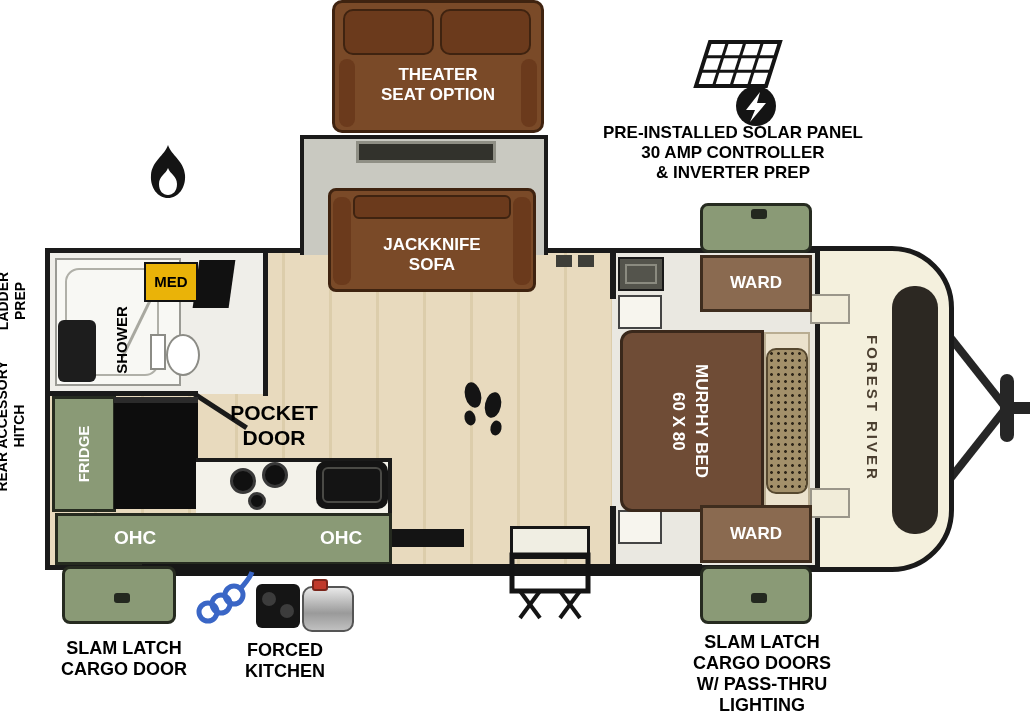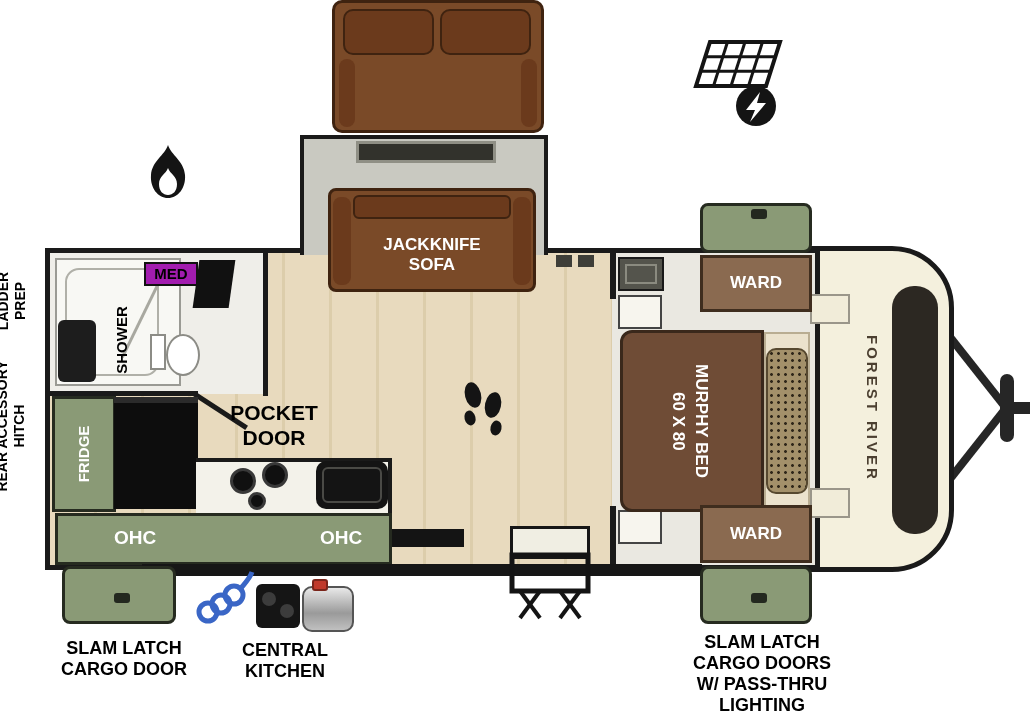--- a/index.html
+++ b/index.html
@@ -20,36 +20,41 @@
 
 <div class="plan">
 
   <div class="abs sofa" style="left:332px;top:0;width:212px;height:133px;border-radius:10px;">
     <div class="abs" style="left:8px;top:6px;width:188px;height:46px;display:flex;gap:6px;">
       <div style="flex:1;background:var(--sofa-brown-dark,#6b3a1c);border:2px solid #3f2310;border-radius:10px;"></div>
       <div style="flex:1;background:var(--sofa-brown-dark,#6b3a1c);border:2px solid #3f2310;border-radius:10px;"></div>
     </div>
     <div class="abs" style="left:4px;top:56px;width:16px;height:68px;background:var(--sofa-brown-dark,#6b3a1c);border-radius:8px;"></div>
     <div class="abs" style="right:4px;top:56px;width:16px;height:68px;background:var(--sofa-brown-dark,#6b3a1c);border-radius:8px;"></div>
+    <div class="abs lbl wlbl" style="left:0;top:56px;width:100%;height:52px;font-size:17px;">THEATER
+SEAT OPTION</div>
   </div>
 
   <div class="abs" style="left:680px;top:36px;width:112px;height:94px;">
     <svg viewBox="0 0 112 94" width="112" height="94">
       <polygon points="30,6 100,6 86,50 16,50" fill="#fff" stroke="#141414" stroke-width="4"></polygon>
       <g stroke="#141414" stroke-width="3">
         <line x1="47.5" y1="6" x2="33.5" y2="50"></line>
           <line x1="65" y1="6" x2="51" y2="50"></line>
           <line x1="82.5" y1="6" x2="68.5" y2="50"></line>
         <line x1="25.3" y1="20.7" x2="95.3" y2="20.7"></line>
           <line x1="20.7" y1="35.3" x2="90.7" y2="35.3"></line>
       </g>
       <circle cx="76" cy="70" r="20" fill="#141414"></circle>
       <polygon points="80,56 66,74 75,74 70,86 86,67 77,67" fill="#fff"></polygon>
     </svg>
   </div>
+  <div class="abs lbl" style="left:598px;top:122px;width:270px;height:62px;font-size:17px;">PRE-INSTALLED SOLAR PANEL
+30 AMP CONTROLLER
+&amp; INVERTER PREP</div>
 
   <div class="abs" style="left:146px;top:144px;width:44px;height:56px;">
     <svg viewBox="0 0 44 56" width="44" height="56">
       <path d="M22 1 C25 11 38 17 39 31 C40 44 32 54 22 54 C12 54 4 44 5 31 C6 17 19 11 22 1 Z" fill="#141414"></path>
       <path d="M22 24 C24 30 31 32 31 40 C31 47 27 51 22 51 C17 51 13 47 13 40 C13 32 20 30 22 24 Z" fill="#fff"></path>
     </svg>
   </div>
 
   <div class="abs lbl rot-ccw" style="left:-18px;top:282px;width:60px;height:38px;font-size:14px;">LADDER
 PREP</div>
@@ -79,21 +84,21 @@
   <div class="abs wall" style="left:263px;top:253px;width:5px;height:143px;"></div>
   <div class="abs wall" style="left:50px;top:391px;width:148px;height:5px;"></div>
   <div class="abs wall" style="left:196px;top:392px;width:62px;height:5px;transform:rotate(33deg);transform-origin:left top;"></div>
   <div class="abs" style="left:55px;top:258px;width:126px;height:128px;background:#f8f8f4;border:2px solid #9a9a94;">
     <div class="abs" style="left:8px;top:8px;width:94px;height:108px;border:2px solid #b0b0a8;border-radius:14px;"></div>
     <div class="abs" style="left:84px;top:10px;width:3px;height:92px;background:#a8a8a0;transform:rotate(26deg);"></div>
   </div>
   <div class="abs" style="left:58px;top:320px;width:38px;height:62px;background:#1d1d1d;border-radius:6px;"></div>
   <div class="abs lbl rot-ccw" style="left:77px;top:329px;width:90px;height:22px;font-size:15px;">SHOWER</div>
   <div class="abs" style="left:196px;top:260px;width:36px;height:48px;background:#111;transform:skewX(-8deg);"></div>
-  <div class="abs lbl" style="left:144px;top:262px;width:54px;height:24px;background:#a21caf;border:2px solid #111;font-size:15px;">MED</div>
+  <div class="abs lbl" style="left:144px;top:262px;width:54px;height:40px;background:#eab308;border:2px solid #111;font-size:15px;">MED</div>
   <div class="abs" style="left:150px;top:334px;width:16px;height:36px;background:#fff;border:2px solid #8c8c86;"></div>
   <div class="abs" style="left:166px;top:334px;width:34px;height:42px;background:#fff;border:2px solid #8c8c86;border-radius:50%;"></div>
   <div class="abs lbl" style="left:224px;top:404px;width:100px;height:44px;font-size:21px;">POCKET
 DOOR</div>
 
   <div class="abs" style="left:52px;top:396px;width:64px;height:116px;background:var(--cargo-green,#8a9a76);border:3px solid #262b20;"></div>
   <div class="abs lbl wlbl rot-ccw" style="left:39px;top:443px;width:90px;height:22px;font-size:15px;">FRIDGE</div>
   <div class="abs" style="left:114px;top:397px;width:84px;height:112px;background:#0d0d0d;border-top:6px solid #2b2b2b;"></div>
 
   <div class="abs" style="left:196px;top:458px;width:196px;height:57px;background:#f3f2ea;border-top:4px solid var(--wall-black,#1a1a1a);border-right:4px solid var(--wall-black,#1a1a1a);"></div>
@@ -184,20 +189,20 @@
   </div>
   <div class="abs green" style="left:62px;top:566px;width:114px;height:58px;">
     <div class="latch" style="left:49px;top:24px;"></div>
   </div>
   <div class="abs green" style="left:700px;top:566px;width:112px;height:58px;">
     <div class="latch" style="left:48px;top:24px;"></div>
   </div>
 
   <div class="abs lbl" style="left:38px;top:634px;width:172px;height:50px;font-size:18px;">SLAM LATCH
 CARGO DOOR</div>
-  <div class="abs lbl" style="left:212px;top:636px;width:146px;height:50px;font-size:18px;">CENTRAL
+  <div class="abs lbl" style="left:212px;top:636px;width:146px;height:50px;font-size:18px;">FORCED
 KITCHEN</div>
   <div class="abs lbl" style="left:668px;top:628px;width:188px;height:92px;font-size:18px;">SLAM LATCH
 CARGO DOORS
 W/ PASS-THRU
 LIGHTING</div>
 
 </div>
 
 </body></html>

